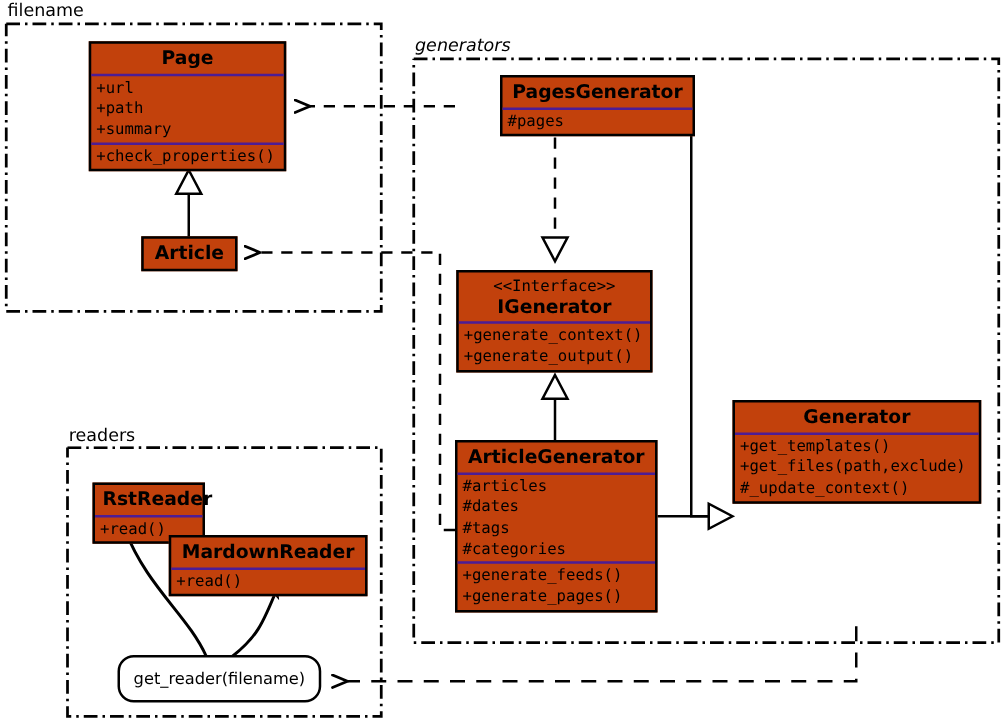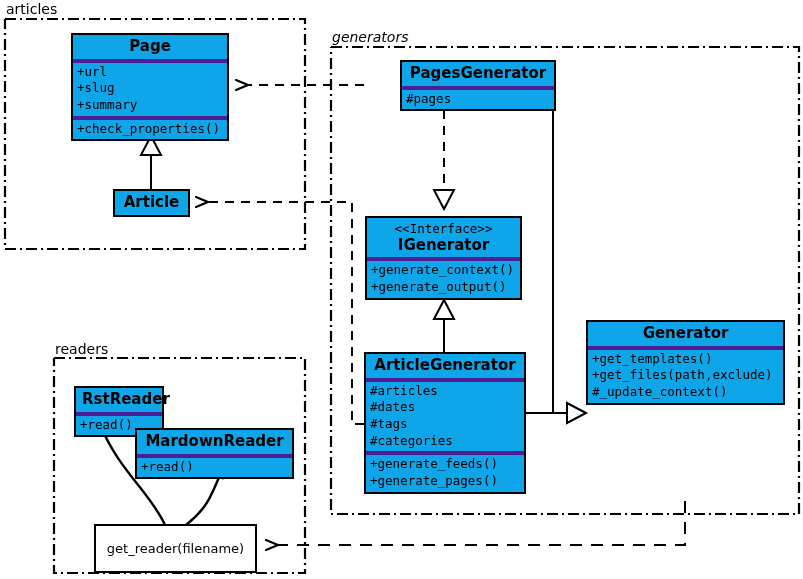--- a/index.html
+++ b/index.html
@@ -20,21 +20,21 @@
     left: 0;
     top: 0;
     width: 803px;
     height: 579px;
   }
   
   .uml-class {
     position: absolute;
     box-sizing: border-box;
     border: 2px solid #000000;
-    background: #0ea5e9;
+    background: #c2410c;
     z-index: 5;
   }
   .uml-name {
     box-sizing: border-box;
     text-align: center;
     font-weight: bold;
     font-size: 15px;
     font-family: "DejaVu Sans", sans-serif;
     color: #000000;
     padding: 3px 6px 4px 6px;
@@ -43,21 +43,21 @@
   }
   .uml-stereotype {
     display: block;
     font-weight: normal;
     font-size: 12.5px;
     font-family: "DejaVu Sans Mono", monospace;
     line-height: 1.25;
   }
   .uml-compartment {
     box-sizing: border-box;
-    border-top: 4px solid #4c1d95;
+    border-top: 2px solid #4c1d95;
     padding: 1px 4px 2px 4px;
     font-family: "DejaVu Sans Mono", monospace;
     font-size: 12.5px;
     color: #000000;
     line-height: 1.33;
     white-space: nowrap;
   }
   .uml-compartment div { white-space: nowrap; }
   
   .plain-box {
@@ -97,21 +97,21 @@
 
 <div id="canvas">
 
   <div class="package" style="left:5px; top:16px; width:300px; height:235px;
               border-style:none;"></div>
   <div class="package" style="left:330px; top:44px; width:470px; height:472px;
               border-style:none;"></div>
   <div class="package" style="left:52px; top:355px; width:255px; height:220px;
               border-style:none;"></div>
 
-  <div class="package-label" style="left:4px; top:1px;">articles</div>
+  <div class="package-label" style="left:4px; top:1px;">filename</div>
   <div class="package-label" style="left:330px; top:29px;font-style:italic;">generators</div>
   <div class="package-label" style="left:53px; top:341px;">readers</div>
 
   <svg id="svg-layer" viewBox="0 0 803 579">
     <defs>
 
       <marker id="hollow-tri-up" markerWidth="16" markerHeight="14" refX="1" refY="7" orient="auto" markerUnits="userSpaceOnUse">
         <path d="M1,7 L15,1 L15,13 Z" fill="#ffffff" stroke="#000000" stroke-width="2"></path>
       </marker>
 
@@ -187,21 +187,21 @@
      MardownReader : call (curved, solid head) ---- --&gt;
     <g>
       <path d="M186,525 C205,510 210,500 222,470" fill="none" stroke="#000000" stroke-width="2.4" marker-end="url(#solid-arrow)"></path>
     </g>
   </svg>
 
   <div class="uml-class" style="left:71px; top:33px; width:158px;">
     <div class="uml-name">Page</div>
     <div class="uml-compartment">
       <div>+url</div>
-      <div>+slug</div>
+      <div>+path</div>
       <div>+summary</div>
     </div>
     <div class="uml-compartment">
       <div>+check_properties()</div>
     </div>
   </div>
 
   <div class="uml-class" style="left:113px; top:189px; width:77px;">
     <div class="uml-name">Article</div>
   </div>
@@ -254,17 +254,17 @@
     </div>
   </div>
 
   <div class="uml-class" style="left:135px; top:428px; width:159px;">
     <div class="uml-name">MardownReader</div>
     <div class="uml-compartment">
       <div>+read()</div>
     </div>
   </div>
 
-  <div class="plain-box" style="left:94px; top:524px; width:163px; height:49px;">
+  <div class="plain-box" style="left:94px; top:524px; width:163px; height:38px;border-radius:13px;">
     <span>get_reader(filename)</span>
   </div>
 
 </div>
 
 </body></html>

